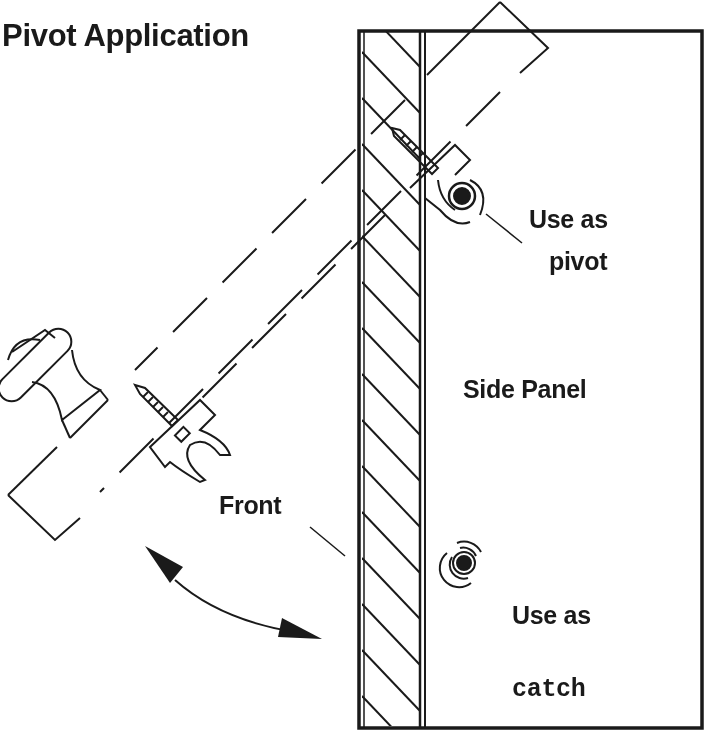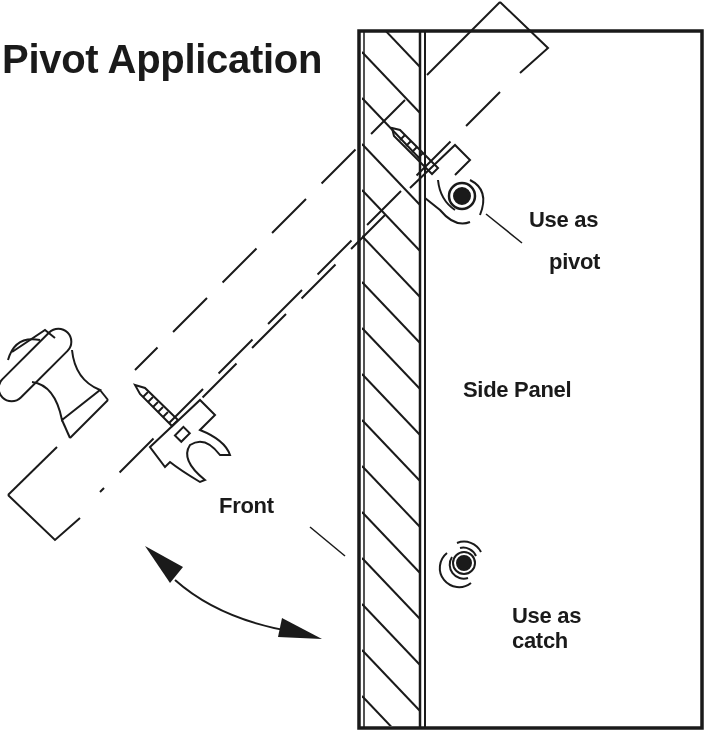--- a/index.html
+++ b/index.html
@@ -1,18 +1,18 @@
 <!DOCTYPE html>
 <html><head>
 <meta charset="utf-8">
 <style>
   html, body { margin: 0; padding: 0; background: #ffffff; }
   body { width: 704px; height: 730px; position: relative; overflow: hidden; font-family: "Liberation Sans", sans-serif; }
   #diagram { position: absolute; left: 0; top: 0; }
-  .lbl { position: absolute; font-family: "Liberation Sans", sans-serif; font-weight: bold; color: #1a1a1a; font-size: 22px; line-height: 35px; letter-spacing: -0.3px; }
+  .lbl { position: absolute; font-family: "Liberation Sans", sans-serif; font-weight: bold; color: #1a1a1a; font-size: 25px; line-height: 35px; letter-spacing: -0.3px; }
   .ink { stroke: #1a1a1a; fill: none; }
 </style>
 </head>
 <body>
 
 <svg id="diagram" width="704" height="730" viewBox="0 0 704 730" xmlns="http://www.w3.org/2000/svg">
   <defs>
     <clipPath id="hatchClip">
         <rect x="362" y="32" width="59" height="694"></rect>
       </clipPath>
@@ -104,19 +104,19 @@
 
   <line class="ink" x1="310" y1="527" x2="345" y2="556" stroke-width="1.5"></line>
 
   <g>
     <path class="ink" d="M175,580 Q220,620 295,632" stroke-width="2"></path>
     <polygon points="145,546 183,567 170,583" fill="#1a1a1a"></polygon>
     <polygon points="322,639 282,618 278,637" fill="#1a1a1a"></polygon>
   </g>
 </svg>
 
-<div class="lbl" style="left:2px; top:42px; font-size:40px;">Pivot Application</div>
+<div class="lbl" style="left:2px; top:18px; font-size:31px;">Pivot Application</div>
 <div class="lbl" style="left:529px; top:202px;">Use as</div>
 <div class="lbl" style="left:549px; top:244px;">pivot</div>
 <div class="lbl" style="left:463px; top:372px;">Side Panel</div>
 <div class="lbl" style="left:219px; top:488px;">Front</div>
 <div class="lbl" style="left:512px; top:598px;">Use as</div>
-<div class="lbl" style="left:512px; top:623px;">catch</div>
+<div class="lbl" style="left:512px; top:672px;font-family:Liberation Mono, monospace;">catch</div>
 
 </body></html>

